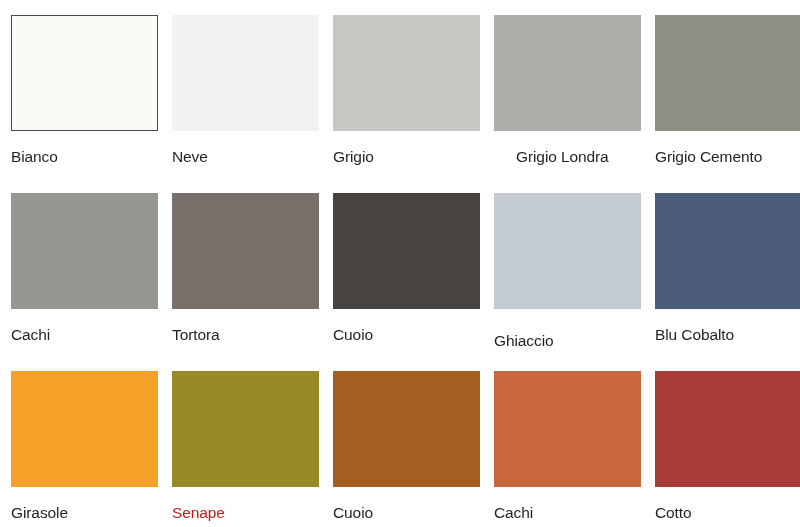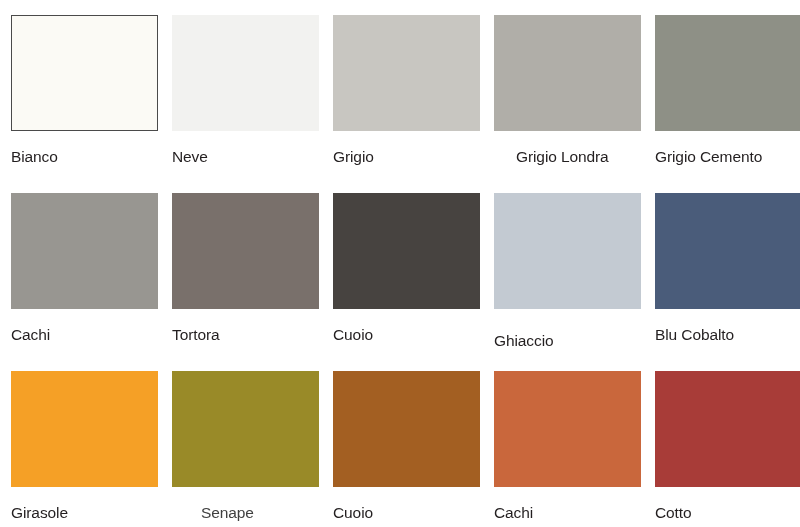--- a/index.html
+++ b/index.html
@@ -110,21 +110,21 @@
     </div>
   </div>
 
   <div class="palette-row">
     <div class="swatch-cell">
       <div class="swatch-chip" style="background-color: rgb(245, 160, 38);"></div>
       <div class="swatch-label" style="color: rgb(35, 31, 32);">Girasole</div>
     </div>
     <div class="swatch-cell">
       <div class="swatch-chip" style="background-color: rgb(153, 138, 40);"></div>
-      <div class="swatch-label" style="color: #404040; margin-left: 29px;">Senape</div>
+      <div class="swatch-label" style="color: #b91c1c;">Senape</div>
     </div>
     <div class="swatch-cell">
       <div class="swatch-chip" style="background-color: rgb(163, 95, 34);"></div>
       <div class="swatch-label" style="color: rgb(35, 31, 32);">Cuoio</div>
     </div>
     <div class="swatch-cell">
       <div class="swatch-chip" style="background-color: rgb(201, 103, 60);"></div>
       <div class="swatch-label" style="color: rgb(35, 31, 32);">Cachi</div>
     </div>
     <div class="swatch-cell">

